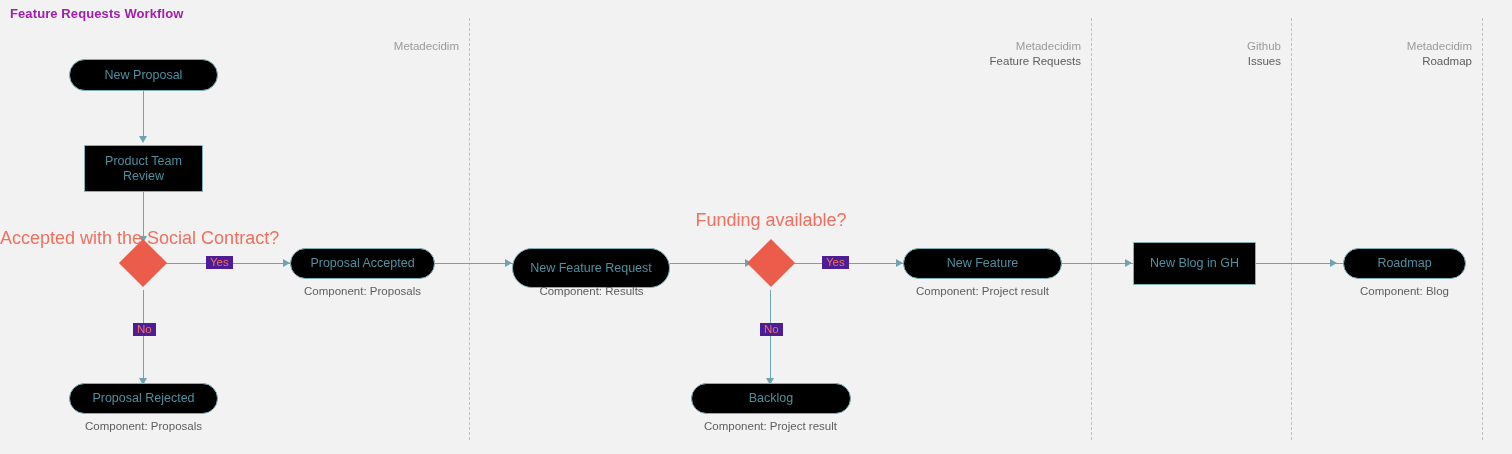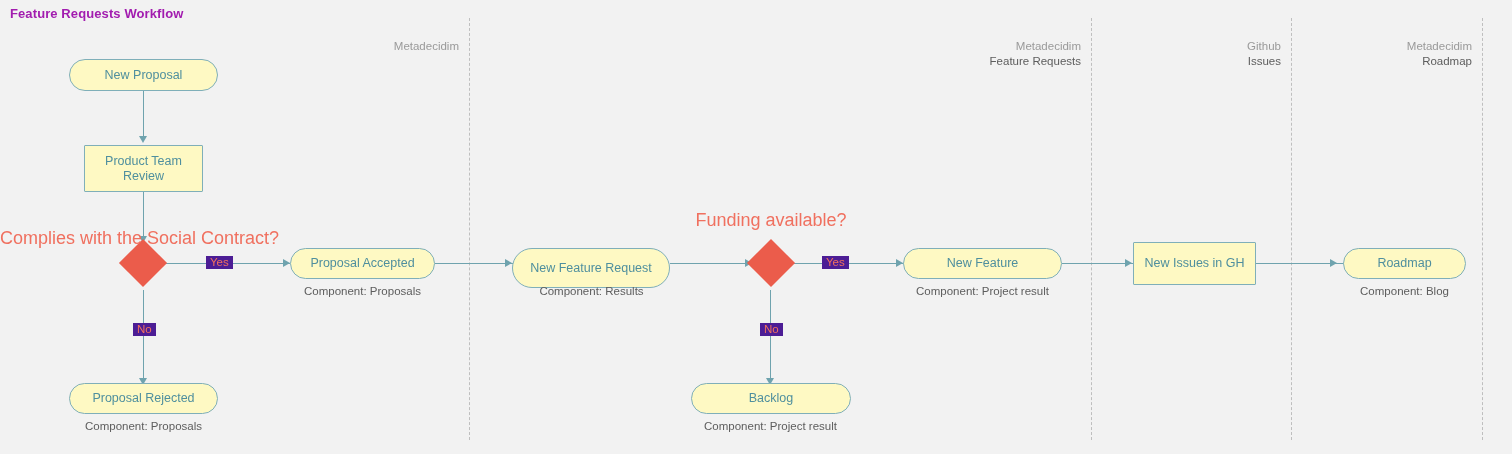--- a/index.html
+++ b/index.html
@@ -26,21 +26,21 @@
   .lane-header{
     position:absolute;text-align:right;line-height:15px;
     white-space:nowrap;
   }
   .lane-header .org{font-size:11.5px;color:#9a9a9a;display:block;margin-top:20px;}
   .lane-header .name{font-size:11.5px;color:#5d5d5d;display:block;}
 
   
   .node{
     position:absolute;
-    background:#fef9c3;
+    background:#000000;
     border:1.5px solid #7fafb9;
     color:#4f8f9e;
     display:flex;align-items:center;justify-content:center;
     text-align:center;
     font-size:12.5px;
     line-height:15px;
     box-sizing:border-box;
     z-index:3;
   }
   .node.pill{border-radius:999px;}
@@ -156,38 +156,38 @@
   <div class="arrow-r" style="left:1125px;top:259px"></div>
 
   <div class="hline" style="left:1256px;top:263px;width:88px"></div>
   <div class="arrow-r" style="left:1330px;top:259px"></div>
 
   <div class="node pill" style="left:69px;top:59px;width:149px;height:32px">New Proposal</div>
 
   <div class="node rect" style="left:84px;top:145px;width:119px;height:47px">Product Team Review</div>
 
   <div class="diamond" style="left:126px;top:246px;width:34px;height:34px"></div>
-  <div class="decision-label left" style="left:0px;top:231px;width:118px">Complies with the Social Contract?</div>
+  <div class="decision-label left" style="left:0px;top:231px;width:118px">Accepted with the Social Contract?</div>
 
   <div class="node pill" style="left:290px;top:248px;width:145px;height:31px">Proposal Accepted</div>
   <div class="caption" style="left:270px;top:285px;width:185px">Component: Proposals</div>
 
   <div class="node pill" style="left:69px;top:383px;width:149px;height:31px">Proposal Rejected</div>
   <div class="caption" style="left:51px;top:420px;width:185px">Component: Proposals</div>
 
   <div class="node pill" style="left:512px;top:248px;width:158px;height:40px">New Feature Request</div>
   <div class="caption" style="left:499px;top:285px;width:185px">Component: Results</div>
 
   <div class="diamond" style="left:754px;top:246px;width:34px;height:34px"></div>
   <div class="decision-label center" style="left:681px;top:213px;width:180px">Funding available?</div>
 
   <div class="node pill" style="left:903px;top:248px;width:159px;height:31px">New Feature</div>
   <div class="caption" style="left:890px;top:285px;width:185px">Component: Project result</div>
 
   <div class="node pill" style="left:691px;top:383px;width:160px;height:31px">Backlog</div>
   <div class="caption" style="left:678px;top:420px;width:185px">Component: Project result</div>
 
-  <div class="node rect" style="left:1133px;top:242px;width:123px;height:43px">New Issues in GH</div>
+  <div class="node rect" style="left:1133px;top:242px;width:123px;height:43px">New Blog in GH</div>
 
   <div class="node pill" style="left:1343px;top:248px;width:123px;height:31px">Roadmap</div>
   <div class="caption" style="left:1312px;top:285px;width:185px">Component: Blog</div>
 
 </div>
 
 </body></html>

